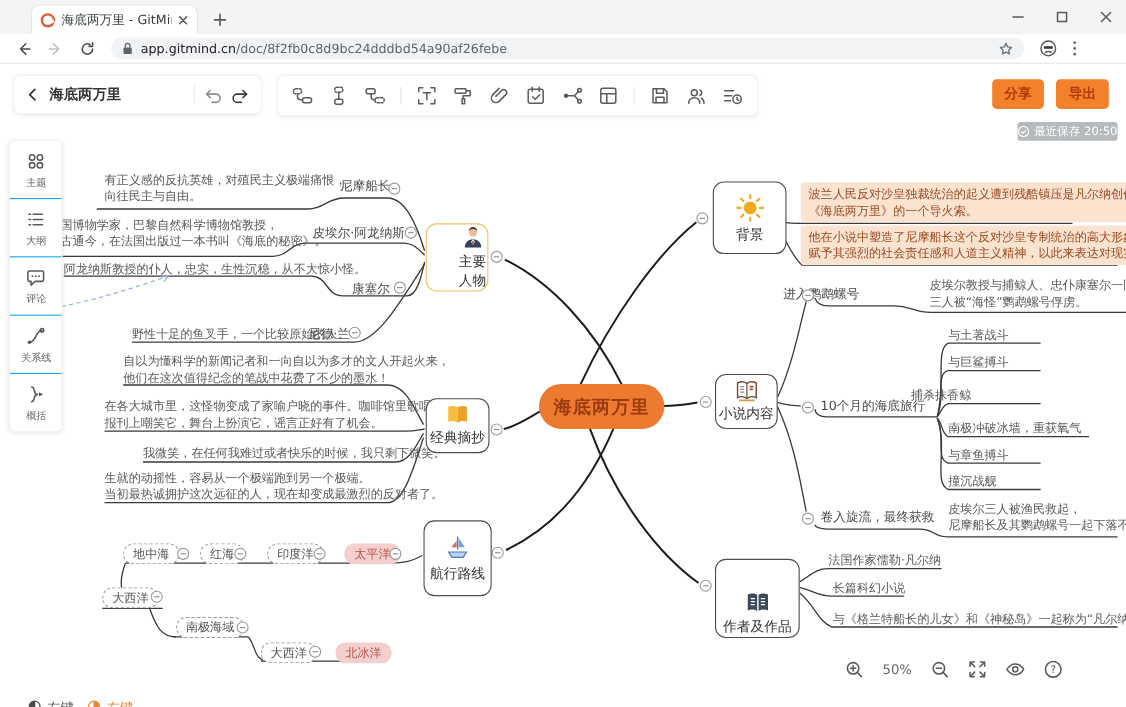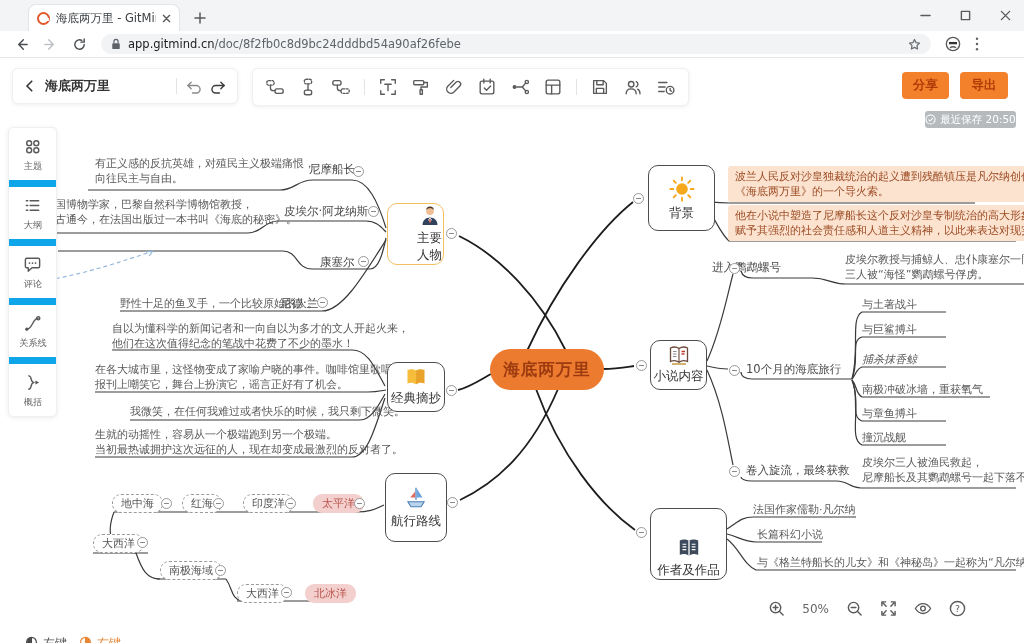--- a/index.html
+++ b/index.html
@@ -31,21 +31,21 @@
   .btn{position:absolute;top:72px;height:27px;border-radius:4px;background:#f3812c;color:#b03c08;font-size:12.5px;font-weight:bold;
        display:flex;align-items:center;justify-content:center;cursor:pointer;}
   .btn.share{left:902px;width:47px;}
   .btn.export{left:960px;width:48px;}
   .save-badge{position:absolute;left:925px;top:111px;width:91px;height:17px;background:#b7babd;border-radius:3px;color:#fff;
        font-size:10.5px;display:flex;align-items:center;justify-content:center;gap:4px;}
   
   .side{position:absolute;left:8px;top:127px;width:47px;background:#fff;border:1px solid #f0f0f0;border-radius:5px;
         box-shadow:0 1px 5px rgba(0,0,0,.08);z-index:30;}
   .side-item{display:flex;flex-direction:column;align-items:center;padding:9px 0 7px;gap:3px;cursor:pointer;}
-  .side-item+.side-item{border-top:7px solid #0ea5e9;}
+  .side-item+.side-item{border-top:1px solid #0ea5e9;}
   .side-item span{font-size:10px;color:#666;transform:scale(.92);white-space:nowrap;}
   
   svg.wires{position:absolute;left:0;top:0;z-index:1;}
   .wires path{fill:none;stroke:#3a3a3a;stroke-width:1.2;}
   .wires path.main{stroke:#1d1d1d;stroke-width:1.8;}
   .wires path.rel{stroke:#8fb3dc;stroke-width:1.1;stroke-dasharray:4 3;}
   .node,.note,.namelbl,.pill,.evt,.topic,.center,.minus,.peach{position:absolute;z-index:3;}
   .center{left:490px;top:349px;width:114px;height:41px;background:#ed7b2f;border-radius:21px;display:flex;align-items:center;justify-content:center;
           color:#9c3a10;font-size:16.5px;font-weight:bold;letter-spacing:1px;z-index:5;}
   .topic{background:#fff;border:1.4px solid #4d4d4d;border-radius:10px;display:flex;flex-direction:column;align-items:center;
@@ -423,20 +423,21 @@
     <span>作者及作品</span>
   </div>
 
   <div class="namelbl" style="left:309px;top:162px;">尼摩船长</div>
   <div class="note" style="left:95px;top:156px;">有正义感的反抗英雄，对殖民主义极端痛恨，
 向往民主与自由。</div>
   <div class="namelbl" style="left:284px;top:204px;">皮埃尔·阿龙纳斯</div>
   <div class="note" style="left:44px;top:197px;">法国博物学家，巴黎自然科学博物馆教授，
 博古通今，在法国出版过一本书叫《海底的秘密》。</div>
   <div class="namelbl" style="left:320px;top:255px;">康塞尔</div>
+  <div class="note" style="left:58px;top:237px;">阿龙纳斯教授的仆人，忠实，生性沉稳，从不大惊小怪。</div>
   <div class="namelbl" style="left:280px;top:296px;">尼德·兰</div>
   <div class="note" style="left:120px;top:296px;">野性十足的鱼叉手，一个比较原始的人。</div>
 
   <div class="note" style="left:112px;top:321px;">自以为懂科学的新闻记者和一向自以为多才的文人开起火来，
 他们在这次值得纪念的笔战中花费了不少的墨水！</div>
   <div class="note" style="left:95px;top:362px;">在各大城市里，这怪物变成了家喻户晓的事件。咖啡馆里歌唱它，
 报刊上嘲笑它，舞台上扮演它，谣言正好有了机会。</div>
   <div class="note" style="left:130px;top:404px;">我微笑，在任何我难过或者快乐的时候，我只剩下微笑。</div>
   <div class="note" style="left:95px;top:427px;">生就的动摇性，容易从一个极端跑到另一个极端。
 当初最热诚拥护这次远征的人，现在却变成最激烈的反对者了。</div>
@@ -454,21 +455,21 @@
 《海底两万里》的一个导火索。</div>
   <div class="peach" style="left:728px;top:205px;">他在小说中塑造了尼摩船长这个反对沙皇专制统治的高大形象，
 赋予其强烈的社会责任感和人道主义精神，以此来表达对现实的批判。</div>
 
   <div class="namelbl" style="left:712px;top:260px;">进入鹦鹉螺号</div>
   <div class="note" style="left:845px;top:252px;">皮埃尔教授与捕鲸人、忠仆康塞尔一同追踪神秘
 三人被“海怪”鹦鹉螺号俘虏。</div>
   <div class="namelbl" style="left:746px;top:362px;">10个月的海底旅行</div>
   <div class="evt" style="left:862px;top:297px;">与土著战斗</div>
   <div class="evt" style="left:862px;top:322px;">与巨鲨搏斗</div>
-  <div class="evt" style="left:862px;top:352px;font-style:italic;">捕杀抹香鲸</div>
+  <div class="evt" style="left:828px;top:352px;">捕杀抹香鲸</div>
   <div class="evt" style="left:862px;top:382px;">南极冲破冰墙，重获氧气</div>
   <div class="evt" style="left:862px;top:406px;">与章鱼搏斗</div>
   <div class="evt" style="left:862px;top:430px;">撞沉战舰</div>
   <div class="namelbl" style="left:746px;top:463px;">卷入旋流，最终获救</div>
   <div class="note" style="left:862px;top:455px;">皮埃尔三人被渔民救起，
 尼摩船长及其鹦鹉螺号一起下落不明。</div>
 
   <div class="evt" style="left:753px;top:502px;">法国作家儒勒·凡尔纳</div>
   <div class="evt" style="left:757px;top:527px;">长篇科幻小说</div>
   <div class="evt" style="left:757px;top:555px;">与《格兰特船长的儿女》和《神秘岛》一起称为“凡尔纳三部曲”</div>

